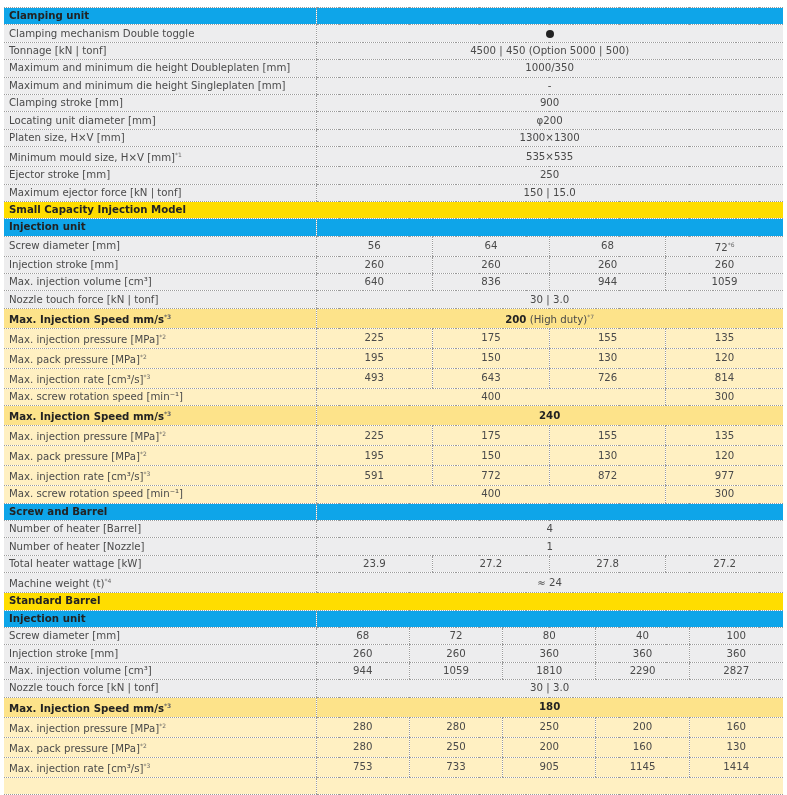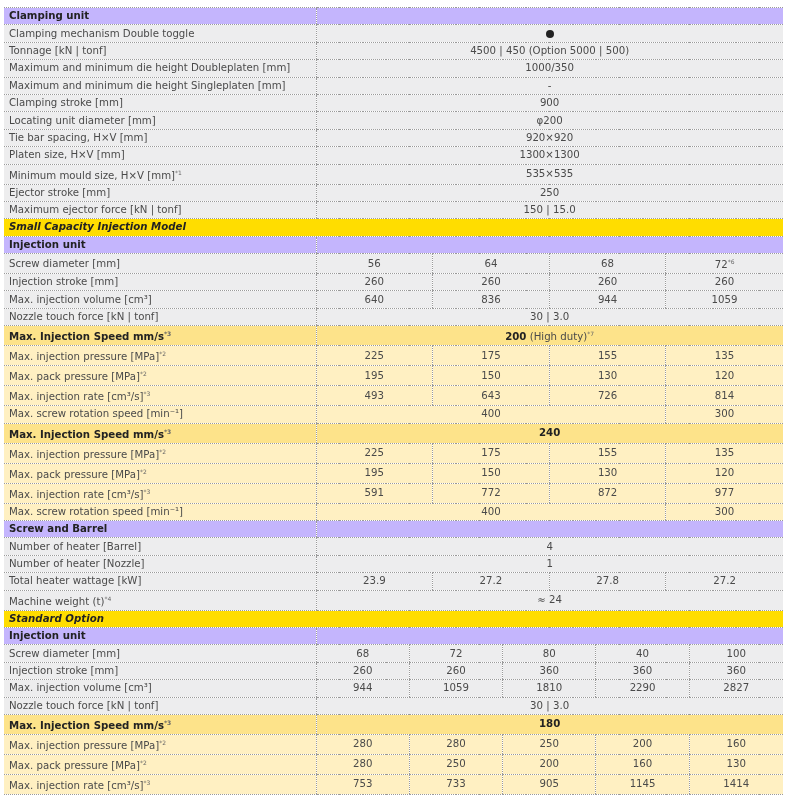--- a/index.html
+++ b/index.html
@@ -2,22 +2,22 @@
 <html><head>
 <meta charset="utf-8">
 <style>
   html, body { margin: 0; padding: 0; background: #ffffff; }
   body { width: 787px; height: 795px; overflow: hidden; position: relative;
          font-family: "DejaVu Sans", sans-serif; font-size: 10.2px; color: #4a4a4a; }
   #spec { position: absolute; left: 4px; top: 7px; width: 775px; border-collapse: collapse; table-layout: fixed; }
   #spec td { height: 16.4px; padding: 0 0 0 5px; border-bottom: 1px dotted #9a9a9a; white-space: nowrap; overflow: hidden; line-height: 16px; }
   #spec td.v { text-align: center; padding: 0; border-left: 1px dotted #9a9a9a; }
   #spec tr:first-child td { border-top: 1px dotted #9a9a9a; }
-  tr.sec td { background: #c4b5fd; font-weight: bold; color: #222; }
-  tr.model td { background: #ffdd00; font-weight: bold; color: #222; border-bottom: 1px dotted #c9b200; font-style: italic; }
+  tr.sec td { background: #0ea5e9; font-weight: bold; color: #222; }
+  tr.model td { background: #ffdd00; font-weight: bold; color: #222; border-bottom: 1px dotted #c9b200; }
   tr.plain td { background: #ededee; }
   tr.speedhead td { background: #fde38a; }
   tr.speedhead td.lbl { font-weight: bold; color: #222; }
   tr.speed td { background: #fff0c2; }
   .bold { font-weight: bold; color: #222; }
   sup { font-size: 6px; vertical-align: 4px; color: #666; }
   .dot { display: inline-block; width: 8px; height: 8px; border-radius: 50%; background: #222; vertical-align: middle; }
 </style>
 </head>
 <body>
@@ -69,24 +69,20 @@
       </tr>
       <tr class="plain">
         <td class="lbl"><span>Clamping stroke [mm]</span></td>
         <td class="v" colspan="20"><span>900</span></td>
       </tr>
       <tr class="plain">
         <td class="lbl"><span>Locating unit diameter [mm]</span></td>
         <td class="v" colspan="20"><span>φ200</span></td>
       </tr>
       <tr class="plain">
-        <td class="lbl"><span>Tie bar spacing, H×V [mm]</span></td>
-        <td class="v" colspan="20"><span>920×920</span></td>
-      </tr>
-      <tr class="plain">
         <td class="lbl"><span>Platen size, H×V [mm]</span></td>
         <td class="v" colspan="20"><span>1300×1300</span></td>
       </tr>
       <tr class="plain">
         <td class="lbl"><span>Minimum mould size, H×V [mm]</span><sup>*1</sup></td>
         <td class="v" colspan="20"><span>535×535</span></td>
       </tr>
       <tr class="plain">
         <td class="lbl"><span>Ejector stroke [mm]</span></td>
         <td class="v" colspan="20"><span>250</span></td>
@@ -204,21 +200,21 @@
         <td class="v" colspan="5"><span>23.9</span></td>
         <td class="v" colspan="5"><span>27.2</span></td>
         <td class="v" colspan="5"><span>27.8</span></td>
         <td class="v" colspan="5"><span>27.2</span></td>
       </tr>
       <tr class="plain">
         <td class="lbl"><span>Machine weight (t)</span><sup>*4</sup></td>
         <td class="v" colspan="20"><span>≈ 24</span></td>
       </tr>
       <tr class="model">
-        <td colspan="21" style="padding-left: 5px;">Standard Option</td>
+        <td colspan="21" style="padding-left: 5px;">Standard Barrel</td>
       </tr>
       <tr class="sec">
         <td>Injection unit</td>
         <td class="v" colspan="20"></td>
       </tr>
       <tr class="plain">
         <td class="lbl"><span>Screw diameter [mm]</span></td>
         <td class="v" colspan="4"><span>68</span></td>
         <td class="v" colspan="4"><span>72</span></td>
         <td class="v" colspan="4"><span>80</span></td>

